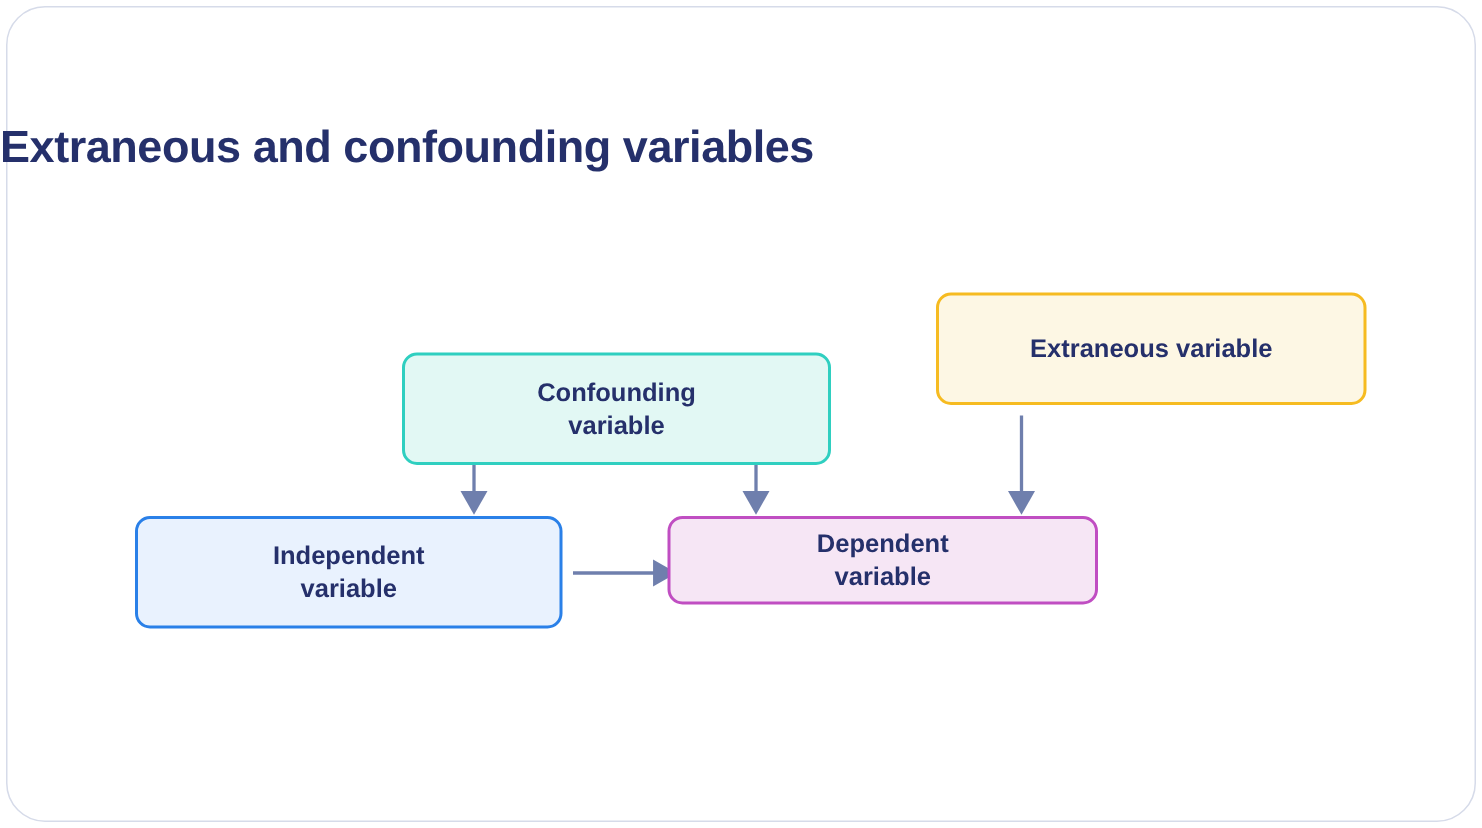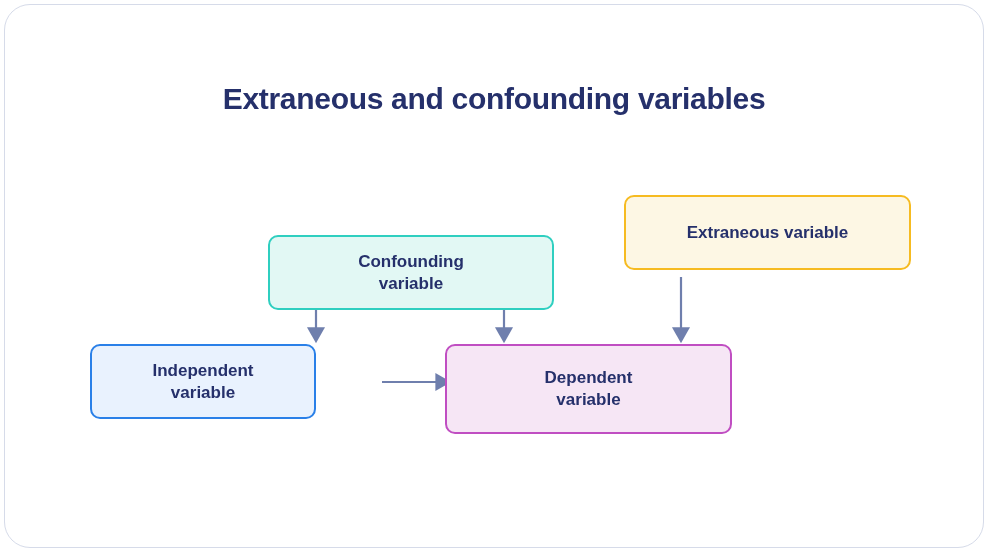--- a/index.html
+++ b/index.html
@@ -32,21 +32,21 @@
     border: 1.5px solid #d6dbe9;
     border-radius: 26px;
   }
 
   
   #title {
     position: absolute;
     left: 0;
     top: 82px;
     width: 988px;
-    text-align: center;
+    text-align: left;
     font-size: 30px;
     font-weight: bold;
     letter-spacing: -0.3px;
     color: #25306b;
   }
 
   
   .node {
     position: absolute;
     box-sizing: border-box;
@@ -73,28 +73,28 @@
   }
   #node-extraneous {
     left: 624px;
     top: 195px;
     width: 287px;
     height: 75px;
   }
   #node-independent {
     left: 90px;
     top: 344px;
-    width: 226px;
+    width: 285px;
     height: 75px;
   }
   #node-dependent {
     left: 445px;
     top: 344px;
     width: 287px;
-    height: 90px;
+    height: 59px;
   }
 
   
   #arrows {
     position: absolute;
     left: 0;
     top: 0;
     width: 988px;
     height: 552px;
     pointer-events: none;

